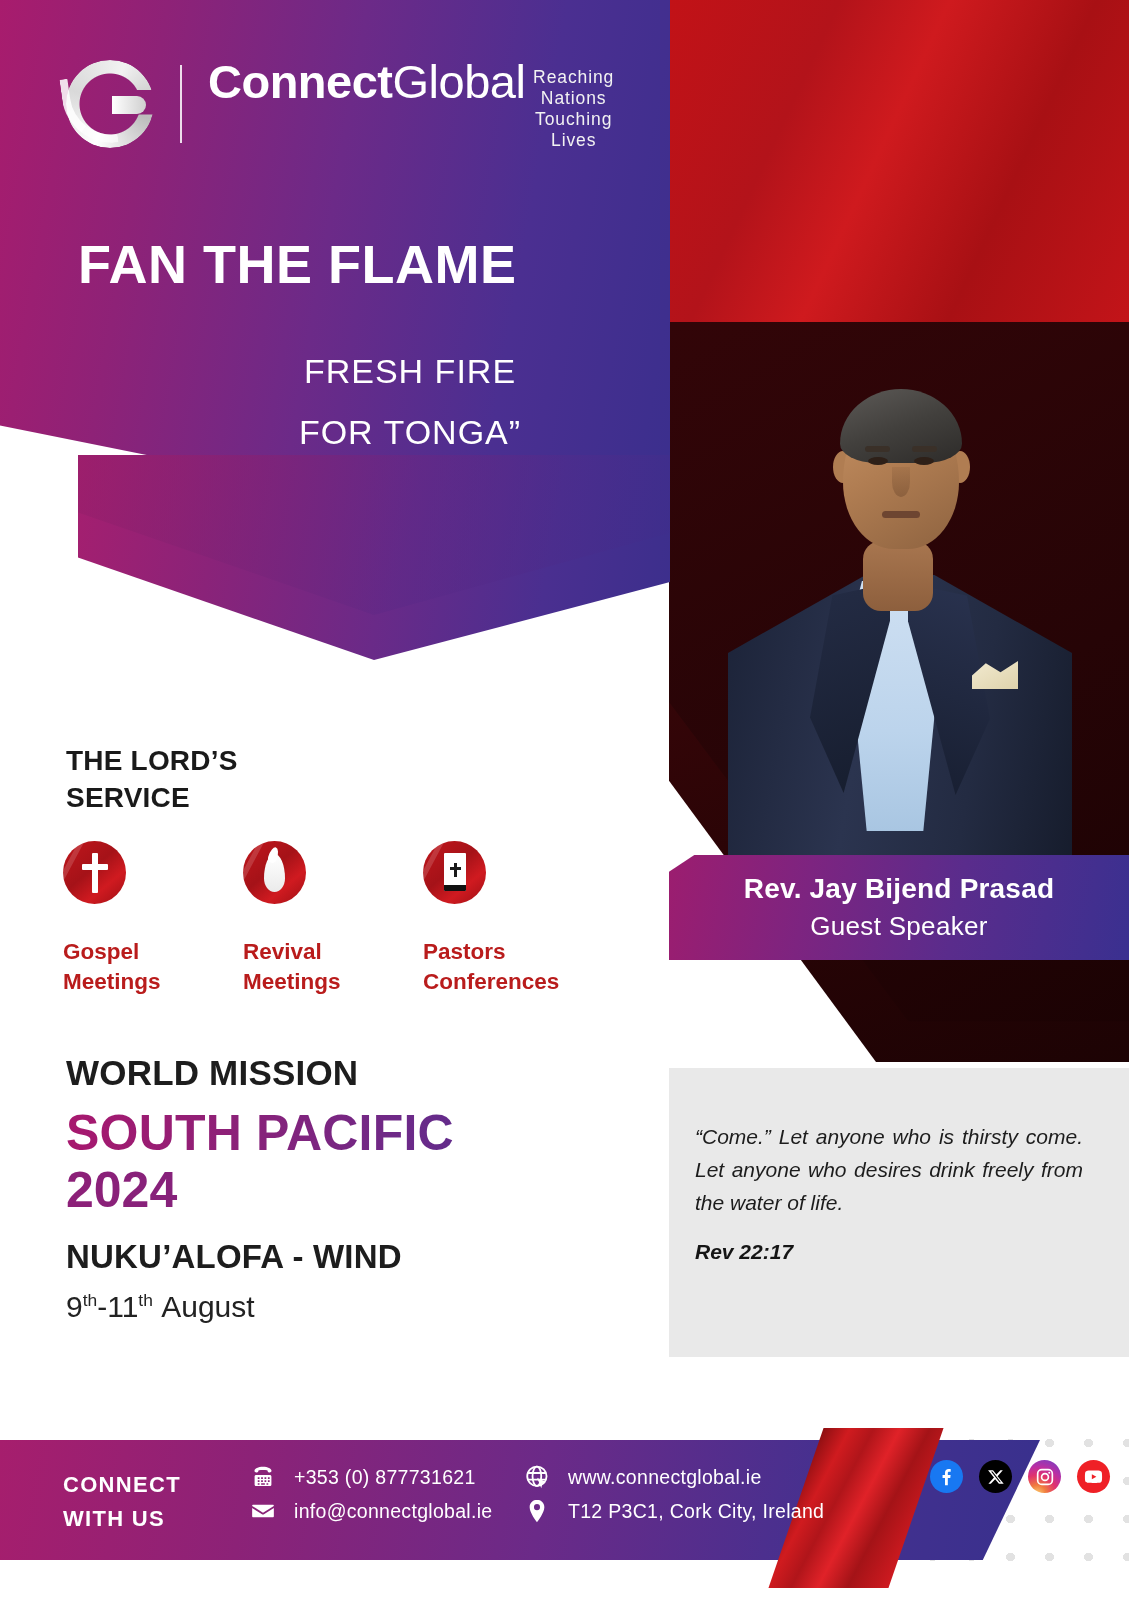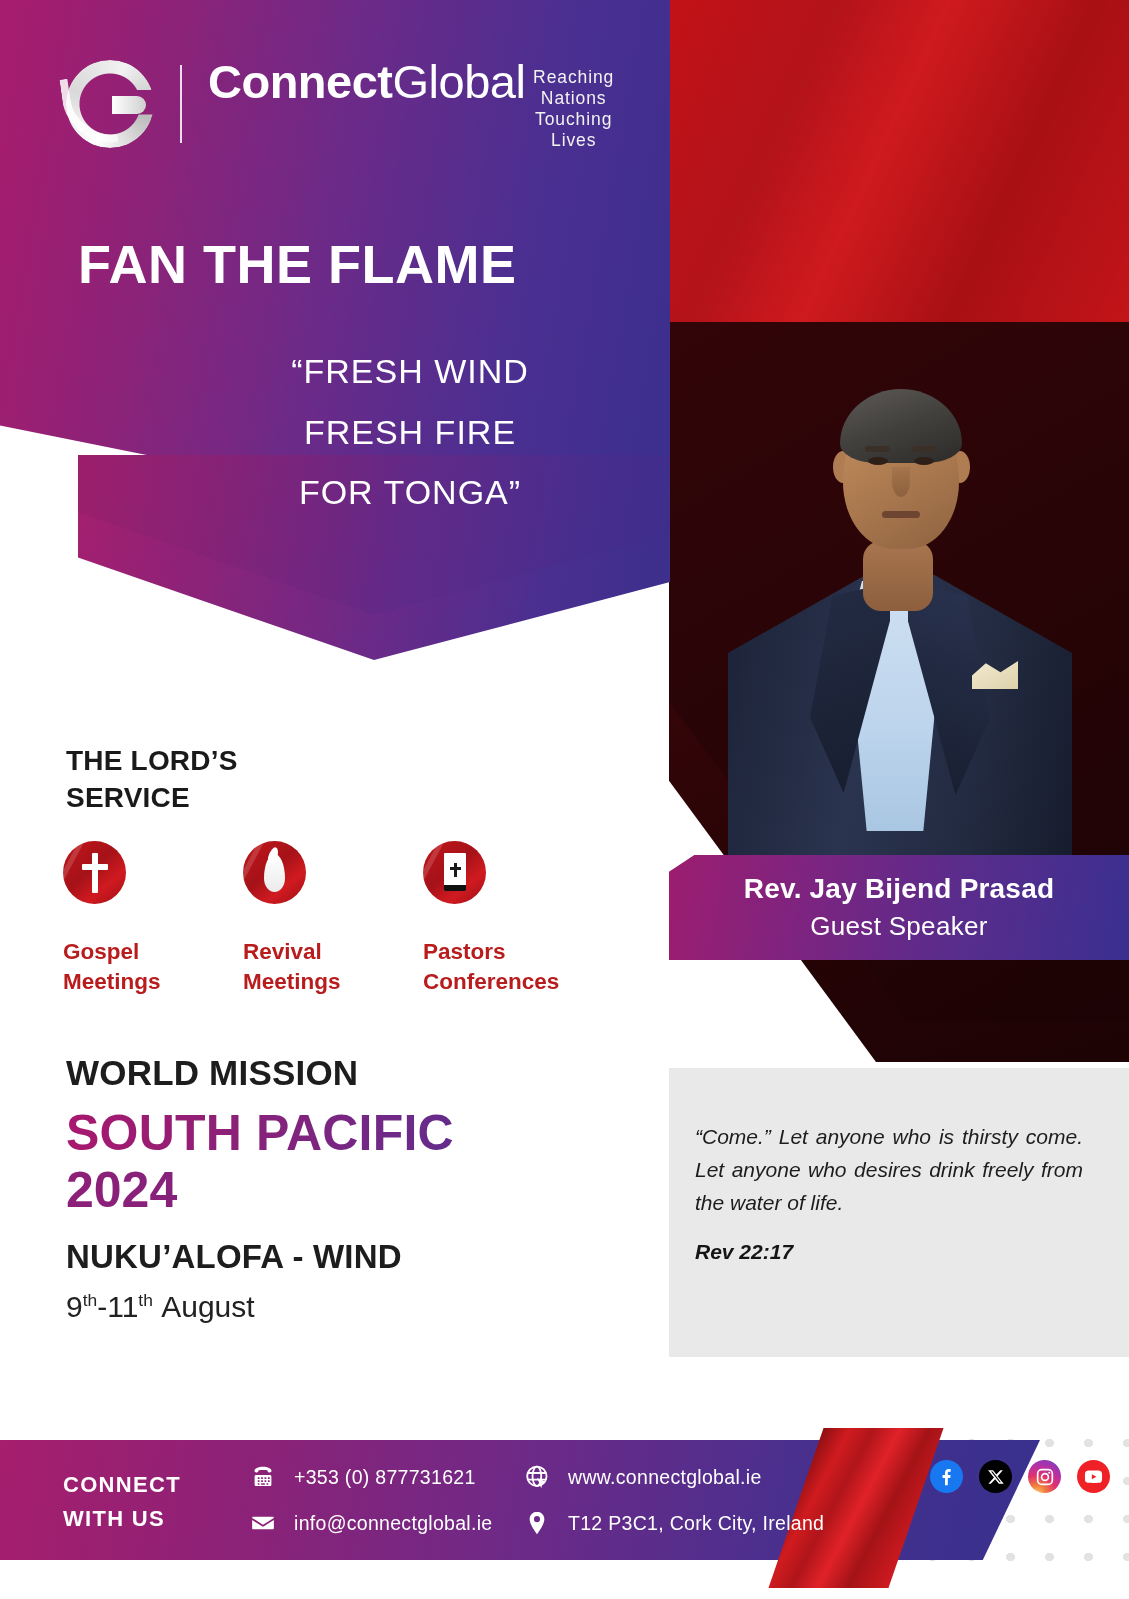--- a/index.html
+++ b/index.html
@@ -175,21 +175,21 @@
   
   .footer { position:absolute; left:0; top:1440px; width:1040px; height:120px;
     background:linear-gradient(100deg,#a61e6d 0%,#8c2277 24%,#6b2a88 52%,#46308f 78%,#38308d 100%);
     clip-path: polygon(0 0, 100% 0, 94.5% 100%, 0 100%);
   }
   .f-ribbon { position:absolute; left:796px; top:1428px; width:120px; height:160px;
     background:linear-gradient(100deg,#8e0f12 0%,#d01b1f 18%,#b0151a 34%,#e02228 52%,#a41317 72%,#cf1a20 100%);
     transform: skewX(-19deg); }
   .f-title { position:absolute; left:63px; top:1468px; font-size:22px; font-weight:700; color:#fff;
     line-height:1.55; letter-spacing:1.3px; }
-  .f-col { position:absolute; display:flex; flex-direction:column; gap:16px; }
+  .f-col { position:absolute; display:flex; flex-direction:column; gap:4px; }
   .f-col.c1 { left:248px; top:1462px; }
   .f-col.c2 { left:522px; top:1462px; }
   .f-item { display:flex; align-items:center; gap:16px; }
   .f-ic { width:30px; height:30px; flex:0 0 30px; position:relative; color:#fff; display:flex;
     align-items:center; justify-content:center; }
   .f-ic svg { display:block; }
   .f-txt { font-size:19.5px; font-weight:300; color:#fff; letter-spacing:.3px; white-space:nowrap; }
 
   
   .social { position:absolute; left:930px; top:1460px; display:flex; gap:16px; align-items:center; }
@@ -251,21 +251,20 @@
     </div>
     <div class="logo-div"></div>
     <div class="logo-text">
       <div class="logo-title"><b>Connect</b><span>Global</span></div>
       <div class="logo-tag">Reaching Nations Touching Lives</div>
     </div>
   </div>
 
   <div class="hero-title">FAN THE FLAME</div>
   <div class="hero-sub">
-    <div>“FRESH WIND</div>
     <div>FRESH FIRE</div>
     <div>FOR TONGA”</div>
   </div>
 
   <div class="lords">
     <h2>
       <span>THE LORD’S</span><br>
       <span>SERVICE</span>
     </h2>
   </div>

